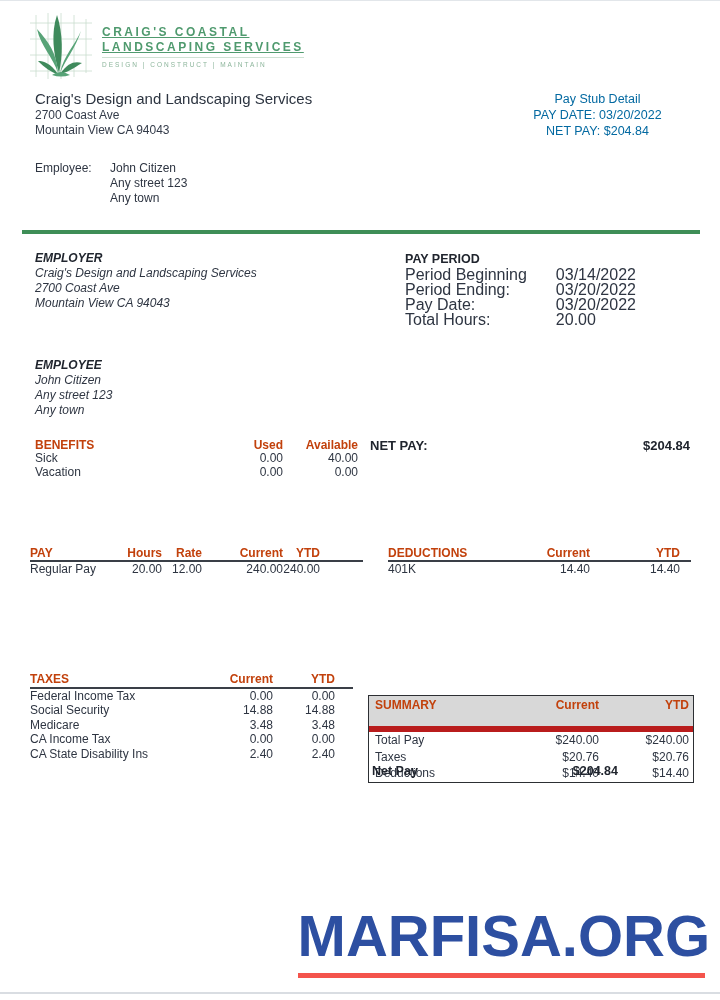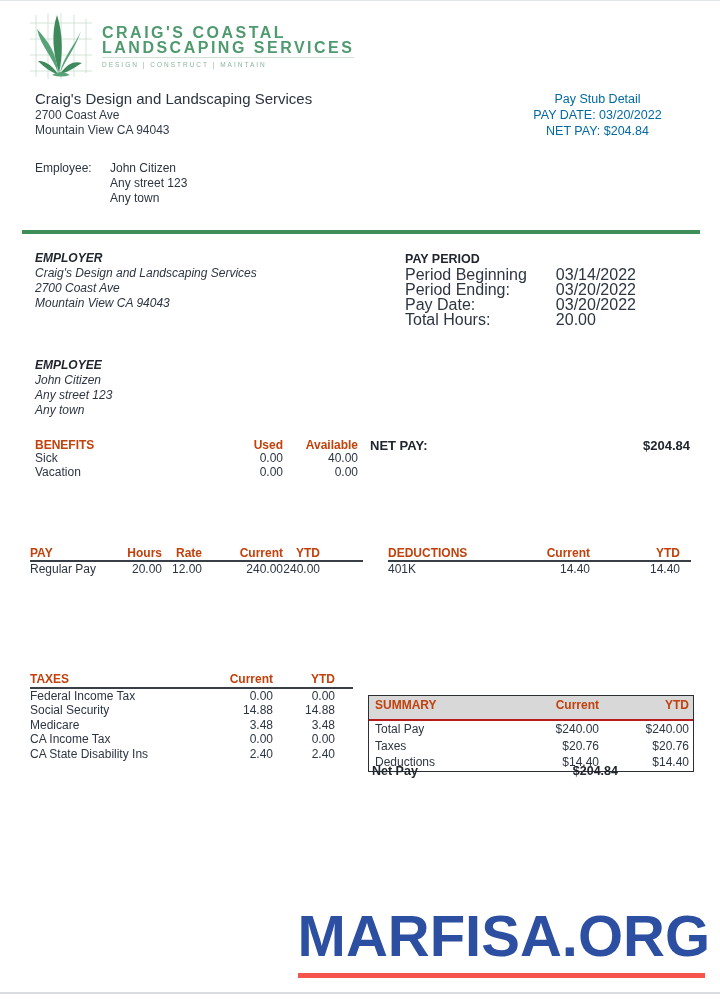--- a/index.html
+++ b/index.html
@@ -9,21 +9,21 @@
     position: relative; width: 720px; height: 1000px; margin: 0 auto;
     background: #ffffff; overflow: hidden;
     border-top: 1px solid #e2e6ea;
   }
   .abs { position: absolute; }
 
   
   .logo { left: 28px; top: 10px; display: flex; align-items: flex-start; }
   .logo-art { width: 66px; height: 70px; }
   .logo-text { margin-left: 8px; margin-top: 14px; }
-  .logo-line { font-size: 16px; font-weight: bold; letter-spacing: 2.5px; color: var(--logo_green); line-height: 15px; }
+  .logo-line { font-size: 12px; font-weight: bold; letter-spacing: 2.5px; color: var(--logo_green); line-height: 15px; text-decoration: underline; }
   .logo-tagline { font-size: 6.5px; letter-spacing: 2px; color: #8cb59b; border-top: 1px solid #cfe2d4; padding-top: 3px; margin-top: 2px; line-height: 8px; }
 
   
   .header-left { left: 35px; top: 88px; }
   .company-name { font-size: 15px; line-height: 19px; color: #2c3440; }
   .addr { font-size: 12px; line-height: 15px; color: #333b49; }
   .header-right { left: 485px; top: 90px; width: 225px; text-align: center; color: #0369a1; }
   .header-right div { font-size: 12.5px; line-height: 16px; }
 
   
@@ -66,21 +66,21 @@
   .ded-tbl { width: 303px; }
   .ded-tbl th:last-child, .ded-tbl td:last-child { padding-right: 11px; }
 
   .taxtbl-wrap { left: 30px; top: 671px; }
   .tax-tbl { width: 323px; }
   .tax-tbl td, .tax-tbl th { line-height: 14.5px; }
   .tax-tbl th:last-child, .tax-tbl td:last-child { padding-right: 18px; }
 
   .sumtbl-wrap { left: 368px; top: 694px; }
   .sum-tbl { width: 324px; border: 1px solid #2c2f33; }
-  .sum-tbl thead th { background: var(--summary_header_bg); border-bottom: 2px solid #b91c1c; padding: 2px 4px 7px; }
+  .sum-tbl thead th { background: var(--summary_header_bg); border-bottom: 6px solid #b91c1c; padding: 2px 4px 14px; }
   .sum-tbl td { padding: 1px 4px; line-height: 14.5px; }
   .sum-tbl th:first-child, .sum-tbl td:first-child { padding-left: 6px; }
 
   .netpay-bottom { left: 372px; top: 763px; width: 246px; display: flex; justify-content: space-between; font-size: 12.5px; font-weight: bold; color: #20252e; }
 
   
   .footer-brand { right: 10px; top: 905px; text-align: right; }
   .footer-brand .brand-text { font-size: 58px; line-height: 60px; font-weight: bold; letter-spacing: 0px; color: var(--footer_blue); }
   .footer-brand .brand-underline { margin-top: 7px; height: 5px; width: 407px; background: var(--footer_red); }
   .bottom-line { left: 0; top: 991px; width: 720px; height: 2px; background: #d9dde2; }

